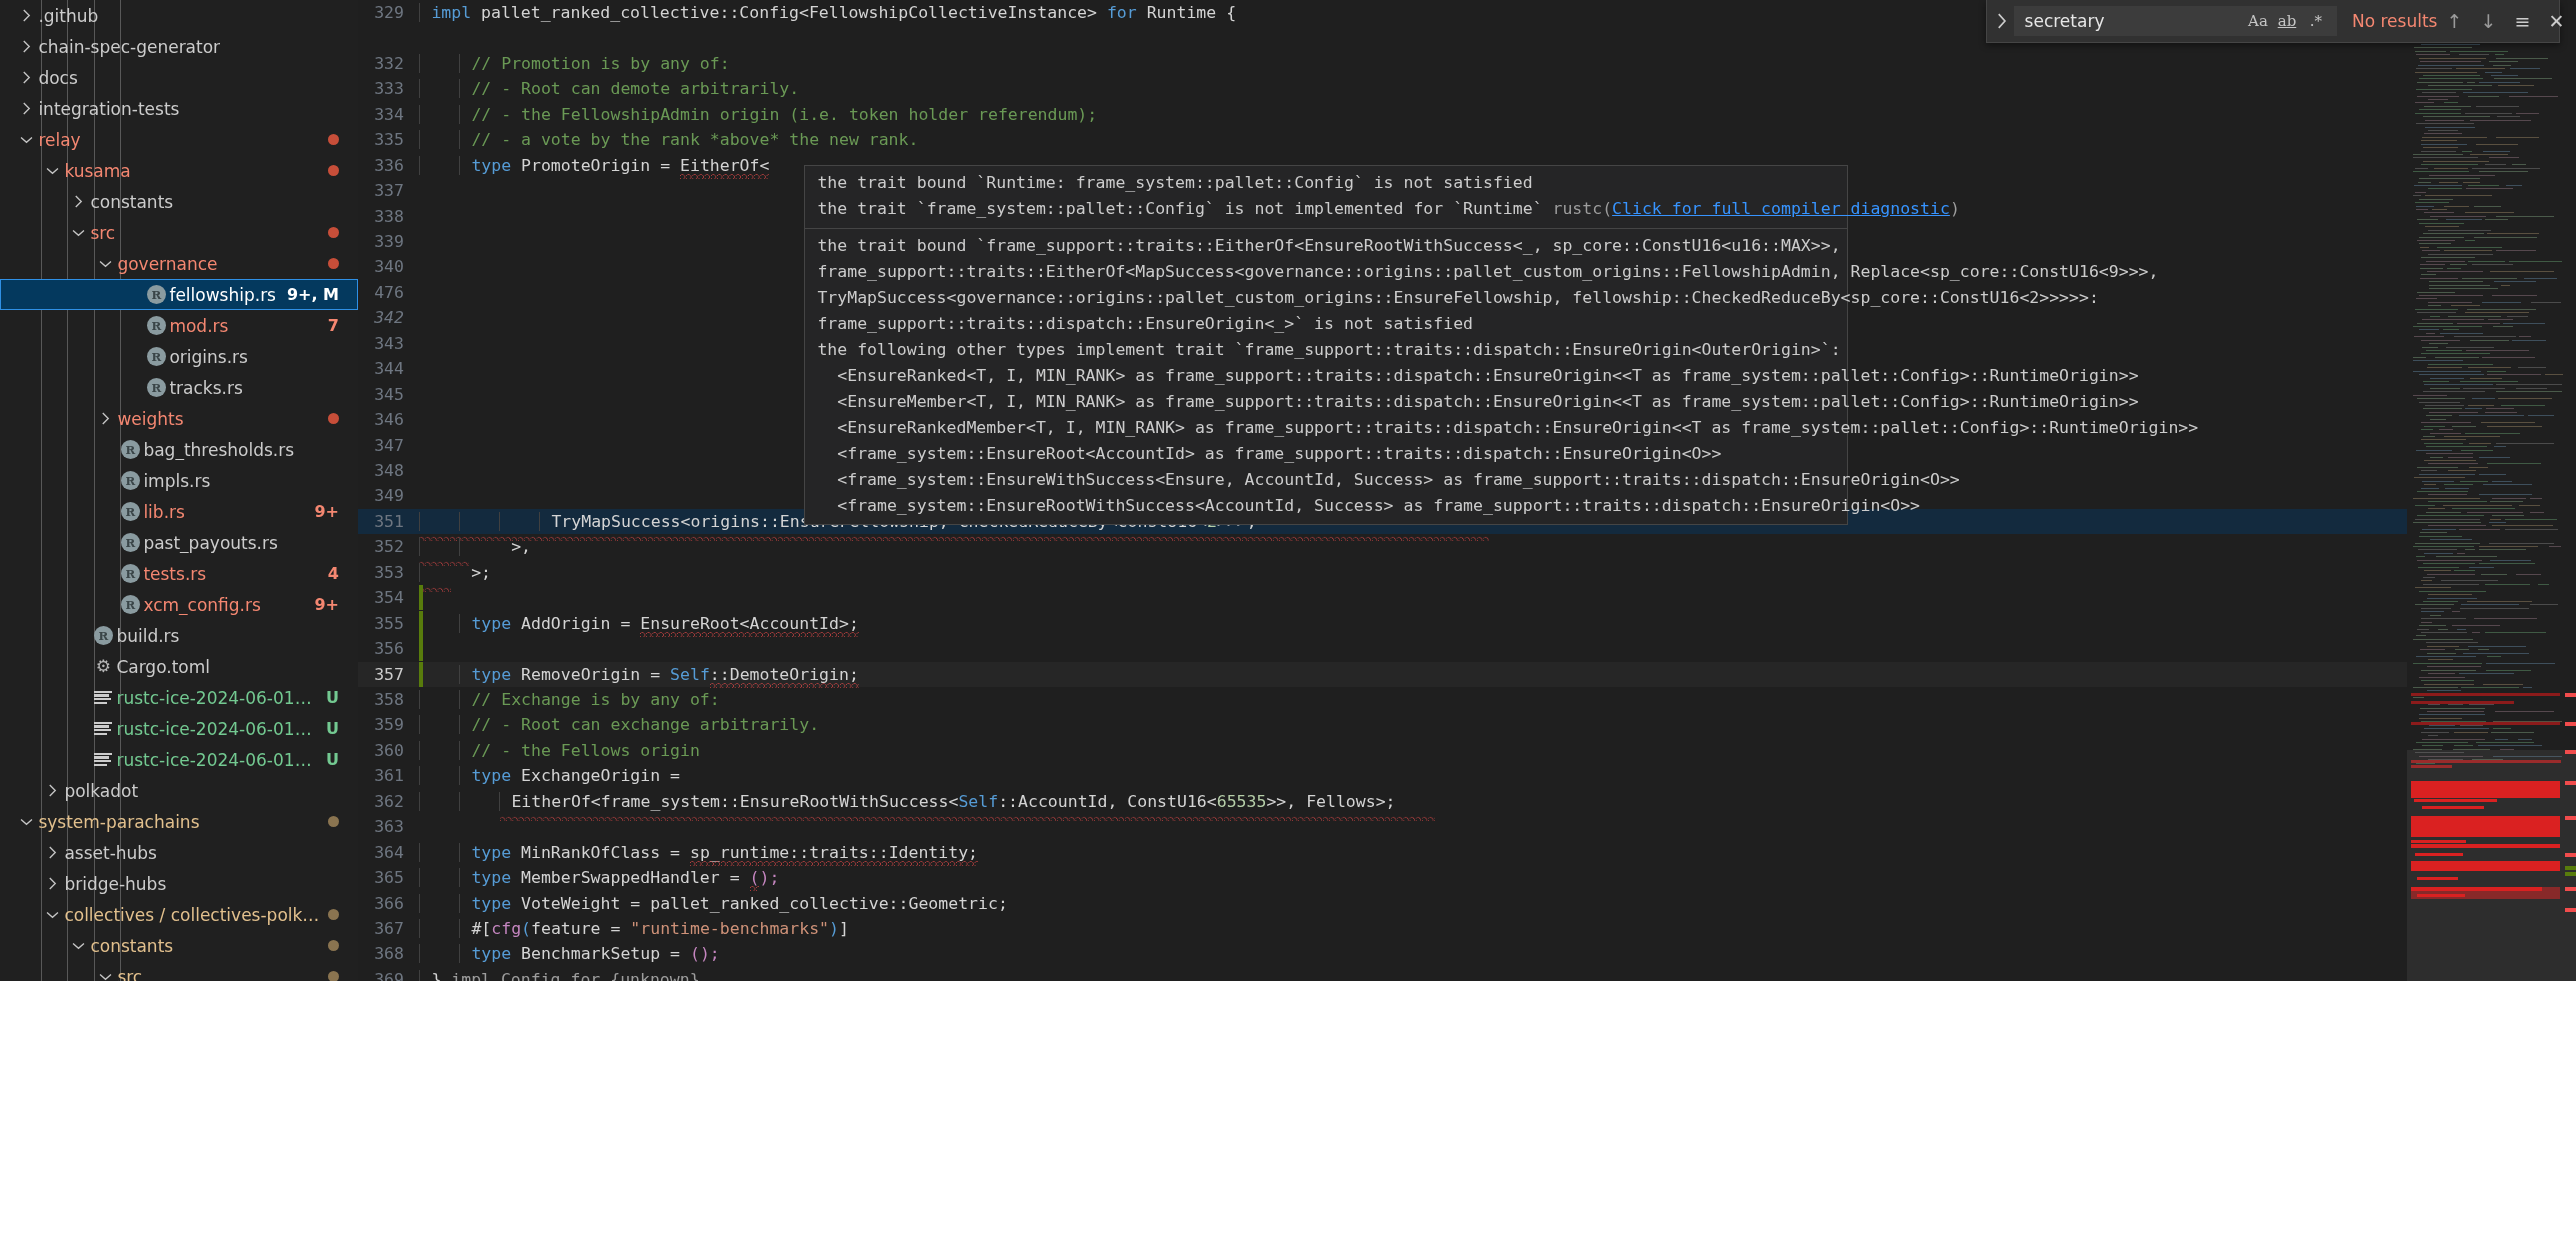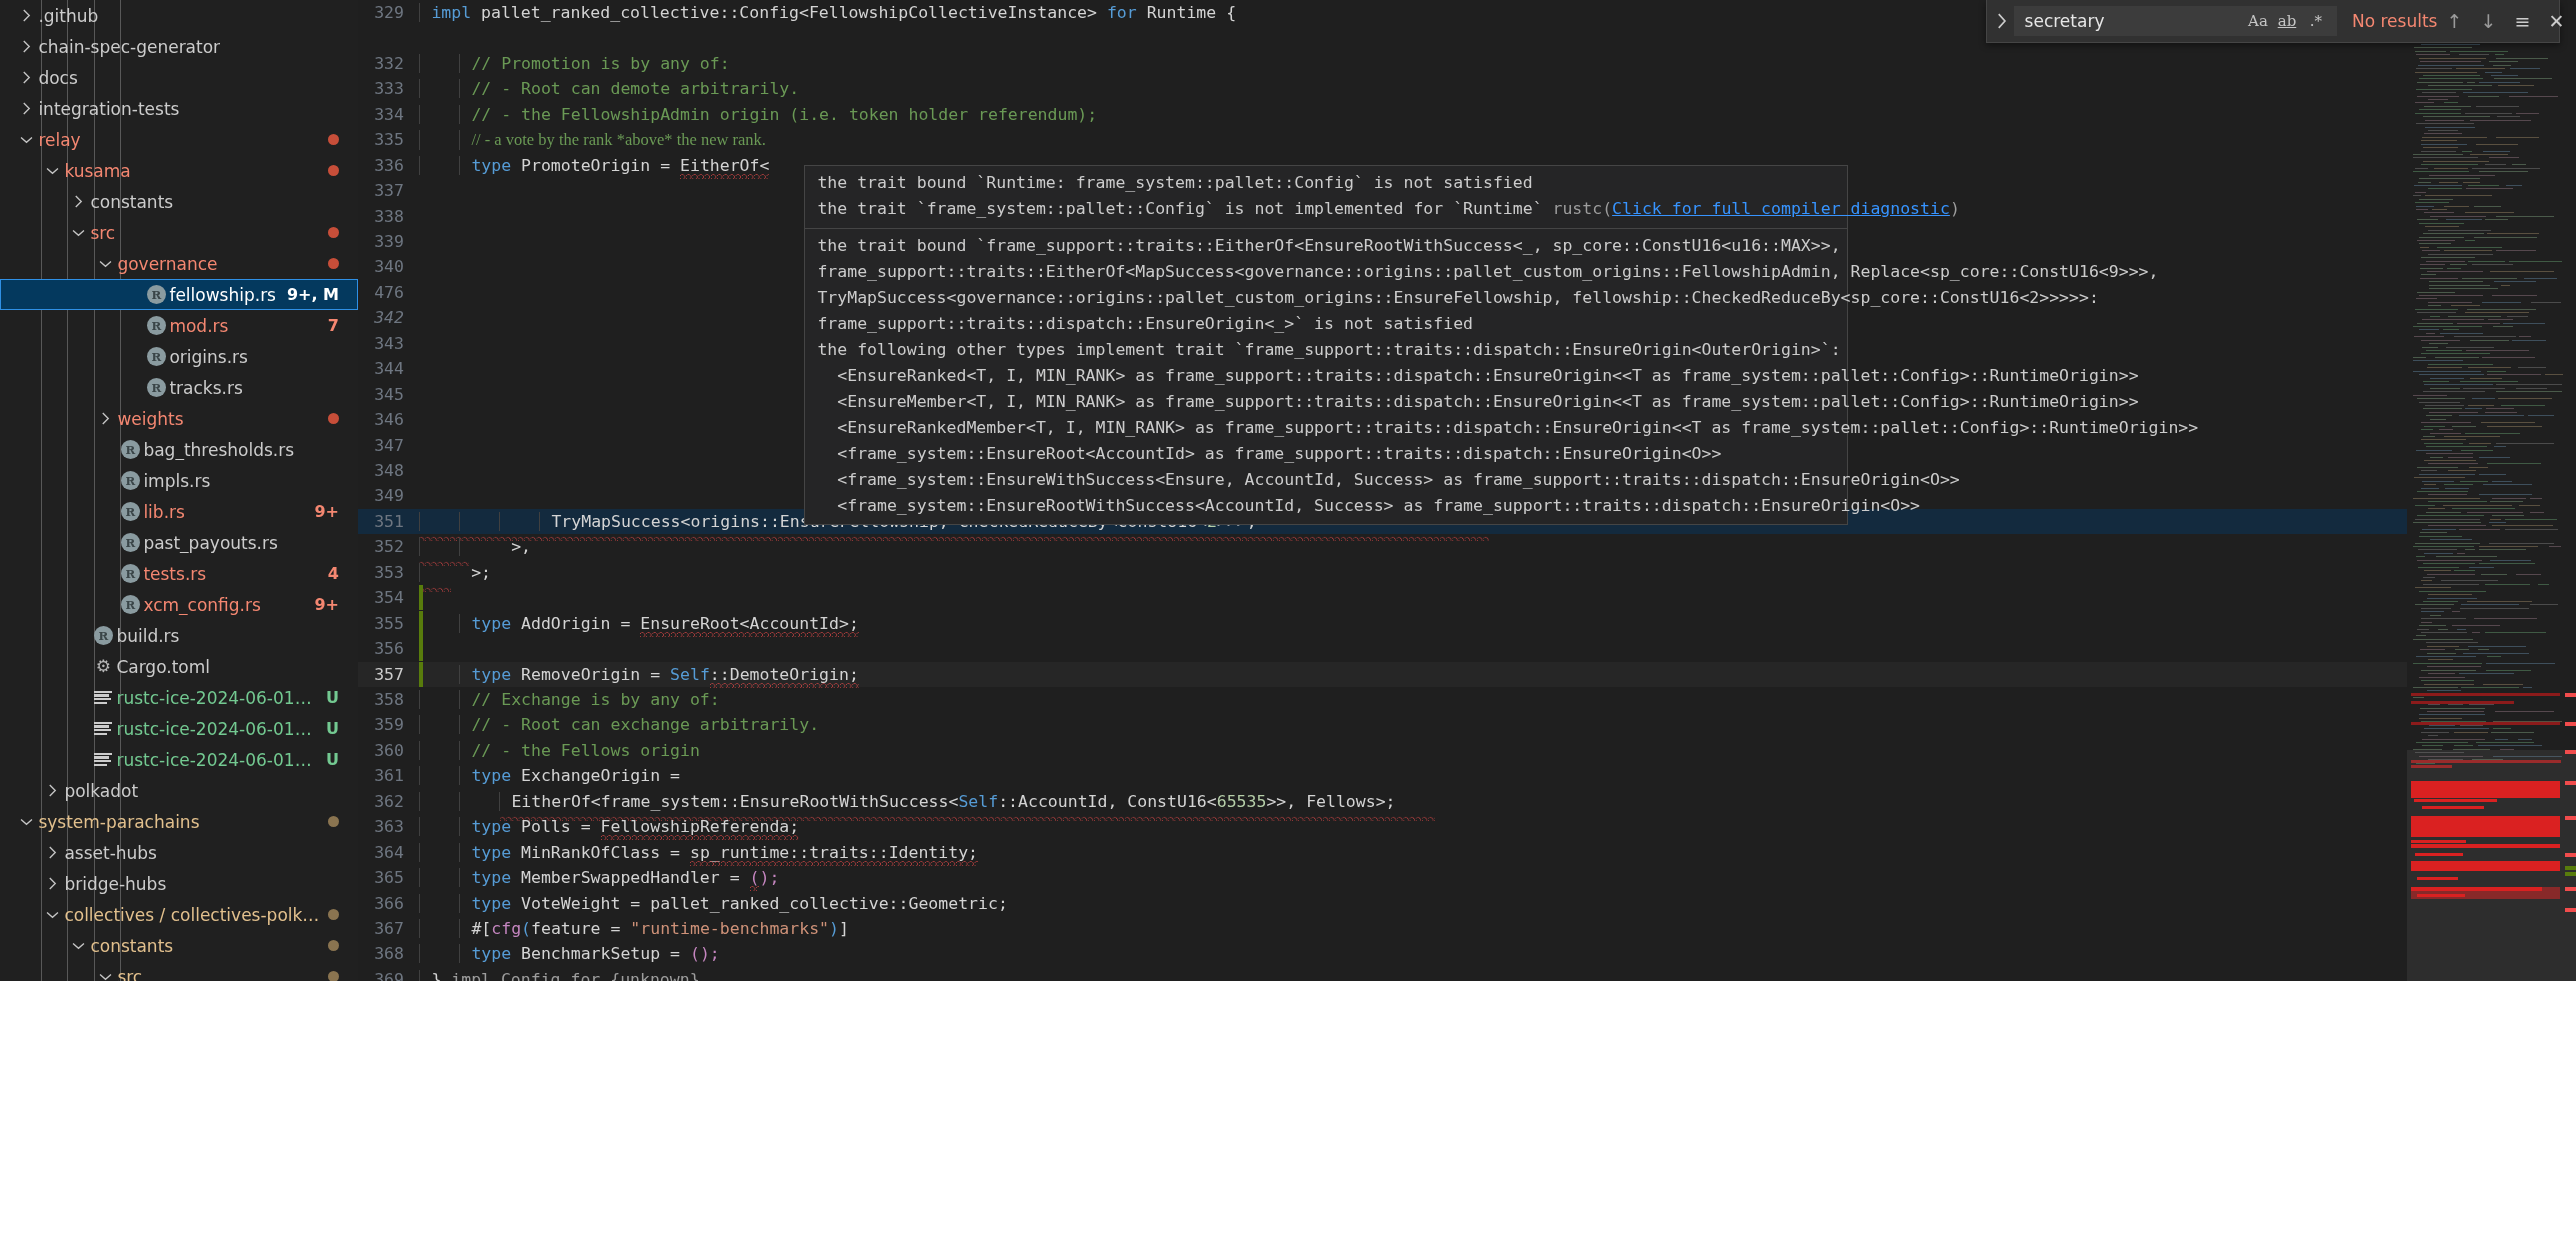--- a/index.html
+++ b/index.html
@@ -566,21 +566,21 @@
         </div>
       </div>
   </div>
 
   <div id="editor">
     <div id="codelines">
         <div class="code-line" style="top: 0px;"><span class="lnum">329</span><span class="ltext"><span class="vguide" style="left: 0px;"></span><span style="padding-left: 0px;"><span class="kw">impl </span><span class="typ">pallet_ranked_collective::Config&lt;FellowshipCollectiveInstance&gt; </span><span class="kw">for </span><span class="typ">Runtime {</span></span></span></div>
         <div class="code-line" style="top: 51px;"><span class="lnum">332</span><span class="ltext"><span class="vguide" style="left: 0px;"></span><span class="vguide" style="left: 40px;"></span><span style="padding-left: 40px;"><span class="cmt">// Promotion is by any of:</span></span></span></div>
         <div class="code-line" style="top: 76px;"><span class="lnum">333</span><span class="ltext"><span class="vguide" style="left: 0px;"></span><span class="vguide" style="left: 40px;"></span><span style="padding-left: 40px;"><span class="cmt">// - Root can demote arbitrarily.</span></span></span></div>
         <div class="code-line" style="top: 102px;"><span class="lnum">334</span><span class="ltext"><span class="vguide" style="left: 0px;"></span><span class="vguide" style="left: 40px;"></span><span style="padding-left: 40px;"><span class="cmt">// - the FellowshipAdmin origin (i.e. token holder referendum);</span></span></span></div>
-        <div class="code-line" style="top: 127px;"><span class="lnum">335</span><span class="ltext"><span class="vguide" style="left: 0px;"></span><span class="vguide" style="left: 40px;"></span><span style="padding-left: 40px; font-family: Liberation Serif, serif;"><span class="cmt">// - a vote by the rank *above* the new rank.</span></span></span></div>
+        <div class="code-line" style="top: 127px;"><span class="lnum">335</span><span class="ltext"><span class="vguide" style="left: 0px;"></span><span class="vguide" style="left: 40px;"></span><span style="padding-left: 40px;"><span class="cmt">// - a vote by the rank *above* the new rank.</span></span></span></div>
         <div class="code-line" style="top: 153px;"><span class="lnum">336</span><span class="ltext"><span class="vguide" style="left: 0px;"></span><span class="vguide" style="left: 40px;"></span><span style="padding-left: 40px;"><span class="kw">type </span><span class="typ">PromoteOrigin = </span><span class="typ sq-under">EitherOf&lt;</span></span></span></div>
         <div class="code-line" style="top: 178px;"><span class="lnum">337</span><span class="ltext"><span class="vguide" style="left: 0px;"></span><span style="padding-left: 0px;"></span></span></div>
         <div class="code-line" style="top: 204px;"><span class="lnum">338</span><span class="ltext"><span class="vguide" style="left: 0px;"></span><span style="padding-left: 0px;"></span></span></div>
         <div class="code-line" style="top: 229px;"><span class="lnum">339</span><span class="ltext"><span class="vguide" style="left: 0px;"></span><span style="padding-left: 0px;"></span></span></div>
         <div class="code-line" style="top: 254px;"><span class="lnum">340</span><span class="ltext"><span class="vguide" style="left: 0px;"></span><span style="padding-left: 0px;"></span></span></div>
         <div class="code-line" style="top: 280px;"><span class="lnum">476</span><span class="ltext"><span class="vguide" style="left: 0px;"></span><span style="padding-left: 0px;"></span></span></div>
         <div class="code-line" style="top: 305px; font-style: italic;"><span class="lnum">342</span><span class="ltext"><span class="vguide" style="left: 0px;"></span><span style="padding-left: 0px;"></span></span></div>
         <div class="code-line" style="top: 331px;"><span class="lnum">343</span><span class="ltext"><span class="vguide" style="left: 0px;"></span><span style="padding-left: 0px;"></span></span></div>
         <div class="code-line" style="top: 356px;"><span class="lnum">344</span><span class="ltext"><span class="vguide" style="left: 0px;"></span><span style="padding-left: 0px;"></span></span></div>
         <div class="code-line" style="top: 382px;"><span class="lnum">345</span><span class="ltext"><span class="vguide" style="left: 0px;"></span><span style="padding-left: 0px;"></span></span></div>
@@ -594,21 +594,21 @@
         <div class="code-line" style="top: 560px;"><span class="lnum">353</span><span class="ltext"><span class="vguide" style="left: 0px;"></span><span style="padding-left: 0px;"><span class="typ">    &gt;;</span></span><span class="sq" style="left: 0px; width: 32px; bottom: -9.6px;"></span></span></div>
         <div class="code-line" style="top: 585px;"><span class="lnum">354</span><span class="ltext"><span class="vguide" style="left: 0px;"></span><span style="padding-left: 0px;"></span></span><span class="gutbar" style="top: 0px; height: 25.4px; background: rgb(88, 124, 12);"></span></div>
         <div class="code-line" style="top: 611px;"><span class="lnum">355</span><span class="ltext"><span class="vguide" style="left: 0px;"></span><span class="vguide" style="left: 40px;"></span><span style="padding-left: 40px;"><span class="kw">type </span><span class="typ">AddOrigin = </span><span class="typ sq-under">EnsureRoot&lt;AccountId&gt;;</span></span></span><span class="gutbar" style="top: 0px; height: 25.4px; background: rgb(88, 124, 12);"></span></div>
         <div class="code-line" style="top: 636px;"><span class="lnum">356</span><span class="ltext"><span class="vguide" style="left: 0px;"></span><span style="padding-left: 0px;"></span></span><span class="gutbar" style="top: 0px; height: 25.4px; background: rgb(88, 124, 12);"></span></div>
         <div class="code-line cur-line" style="top: 662px;"><span class="lnum cur">357</span><span class="ltext"><span class="vguide" style="left: 0px;"></span><span class="vguide" style="left: 40px;"></span><span style="padding-left: 40px;"><span class="kw">type </span><span class="typ">RemoveOrigin = </span><span class="selfkw">Self</span><span class="typ sq-under">::DemoteOrigin;</span></span></span><span class="gutbar" style="top: 0px; height: 25.4px; background: rgb(88, 124, 12);"></span></div>
         <div class="code-line" style="top: 687px;"><span class="lnum">358</span><span class="ltext"><span class="vguide" style="left: 0px;"></span><span class="vguide" style="left: 40px;"></span><span style="padding-left: 40px;"><span class="cmt">// Exchange is by any of:</span></span></span></div>
         <div class="code-line" style="top: 712px;"><span class="lnum">359</span><span class="ltext"><span class="vguide" style="left: 0px;"></span><span class="vguide" style="left: 40px;"></span><span style="padding-left: 40px;"><span class="cmt">// - Root can exchange arbitrarily.</span></span></span></div>
         <div class="code-line" style="top: 738px;"><span class="lnum">360</span><span class="ltext"><span class="vguide" style="left: 0px;"></span><span class="vguide" style="left: 40px;"></span><span style="padding-left: 40px;"><span class="cmt">// - the Fellows origin</span></span></span></div>
         <div class="code-line" style="top: 763px;"><span class="lnum">361</span><span class="ltext"><span class="vguide" style="left: 0px;"></span><span class="vguide" style="left: 40px;"></span><span style="padding-left: 40px;"><span class="kw">type </span><span class="typ">ExchangeOrigin =</span></span></span></div>
         <div class="code-line" style="top: 789px;"><span class="lnum">362</span><span class="ltext"><span class="vguide" style="left: 0px;"></span><span class="vguide" style="left: 40px;"></span><span class="vguide" style="left: 80px;"></span><span style="padding-left: 80px;"><span class="typ">EitherOf&lt;frame_system::EnsureRootWithSuccess&lt;</span><span class="selfkw">Self</span><span class="typ">::AccountId, ConstU16&lt;</span><span class="num">65535</span><span class="typ">&gt;&gt;, Fellows&gt;;</span></span><span class="sq" style="left: 81px; width: 935px; bottom: -9.6px;"></span></span></div>
-        <div class="code-line" style="top: 814px;"><span class="lnum">363</span><span class="ltext"><span class="vguide" style="left: 0px;"></span><span class="vguide" style="left: 40px;"></span><span style="padding-left: 40px;"><span class="kw">type </span><span class="typ">Polls = </span><span class="typ sq-under">FellowshipReferenda;</span></span></span></div>
+        <div class="code-line" style="top: 814px;"><span class="lnum">363</span></div>
         <div class="code-line" style="top: 840px;"><span class="lnum">364</span><span class="ltext"><span class="vguide" style="left: 0px;"></span><span class="vguide" style="left: 40px;"></span><span style="padding-left: 40px;"><span class="kw">type </span><span class="typ">MinRankOfClass = </span><span class="typ sq-under">sp_runtime::traits::Identity;</span></span></span></div>
         <div class="code-line" style="top: 865px;"><span class="lnum">365</span><span class="ltext"><span class="vguide" style="left: 0px;"></span><span class="vguide" style="left: 40px;"></span><span style="padding-left: 40px;"><span class="kw">type </span><span class="typ">MemberSwappedHandler = </span><span class="mac sq-under">(</span><span class="mac">);</span></span></span></div>
         <div class="code-line" style="top: 891px;"><span class="lnum">366</span><span class="ltext"><span class="vguide" style="left: 0px;"></span><span class="vguide" style="left: 40px;"></span><span style="padding-left: 40px;"><span class="kw">type </span><span class="typ">VoteWeight = pallet_ranked_collective::Geometric;</span></span></span></div>
         <div class="code-line" style="top: 916px;"><span class="lnum">367</span><span class="ltext"><span class="vguide" style="left: 0px;"></span><span class="vguide" style="left: 40px;"></span><span style="padding-left: 40px;"><span class="typ">#[</span><span class="mac">cfg</span><span class="kw">(</span><span class="typ">feature = </span><span class="str">"runtime-benchmarks"</span><span class="kw">)</span><span class="typ">]</span></span></span></div>
         <div class="code-line" style="top: 941px;"><span class="lnum">368</span><span class="ltext"><span class="vguide" style="left: 0px;"></span><span class="vguide" style="left: 40px;"></span><span style="padding-left: 40px;"><span class="kw">type </span><span class="typ">BenchmarkSetup = </span><span class="mac">();</span></span></span></div>
         <div class="code-line" style="top: 967px;"><span class="lnum">369</span><span class="ltext"><span class="vguide" style="left: 0px;"></span><span style="padding-left: 0px;"><span class="pun">}</span><span class="hmuted"> impl Config for {unknown}</span></span></span></div>
       </div>
 
     <div id="hover">
       <div class="hsec">

